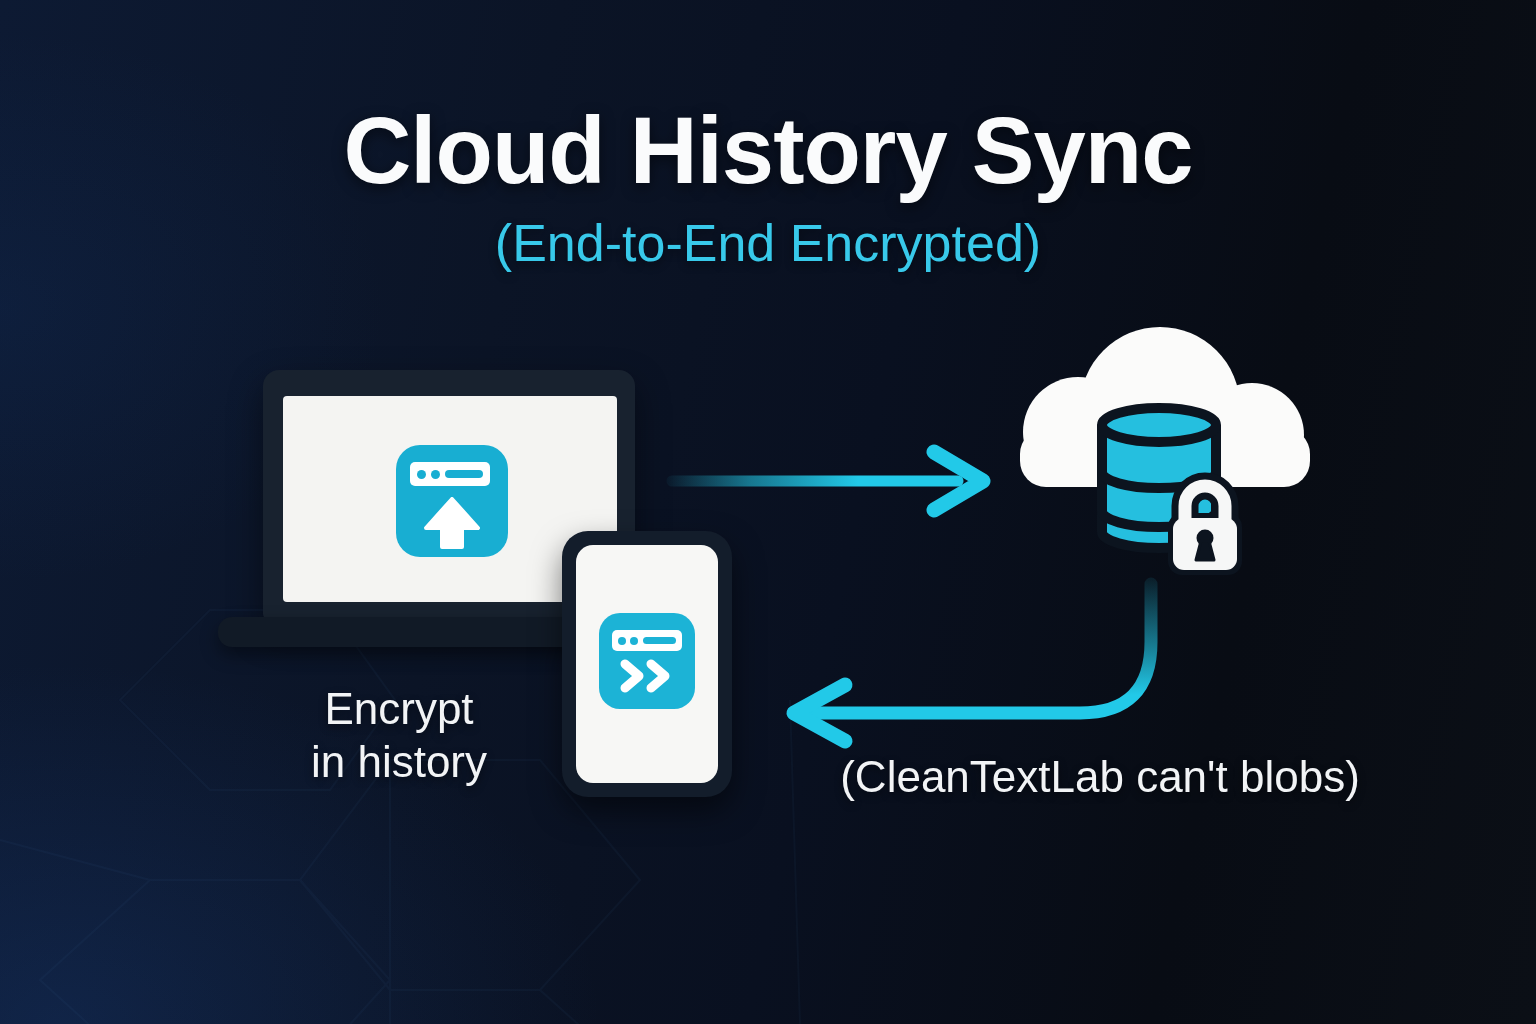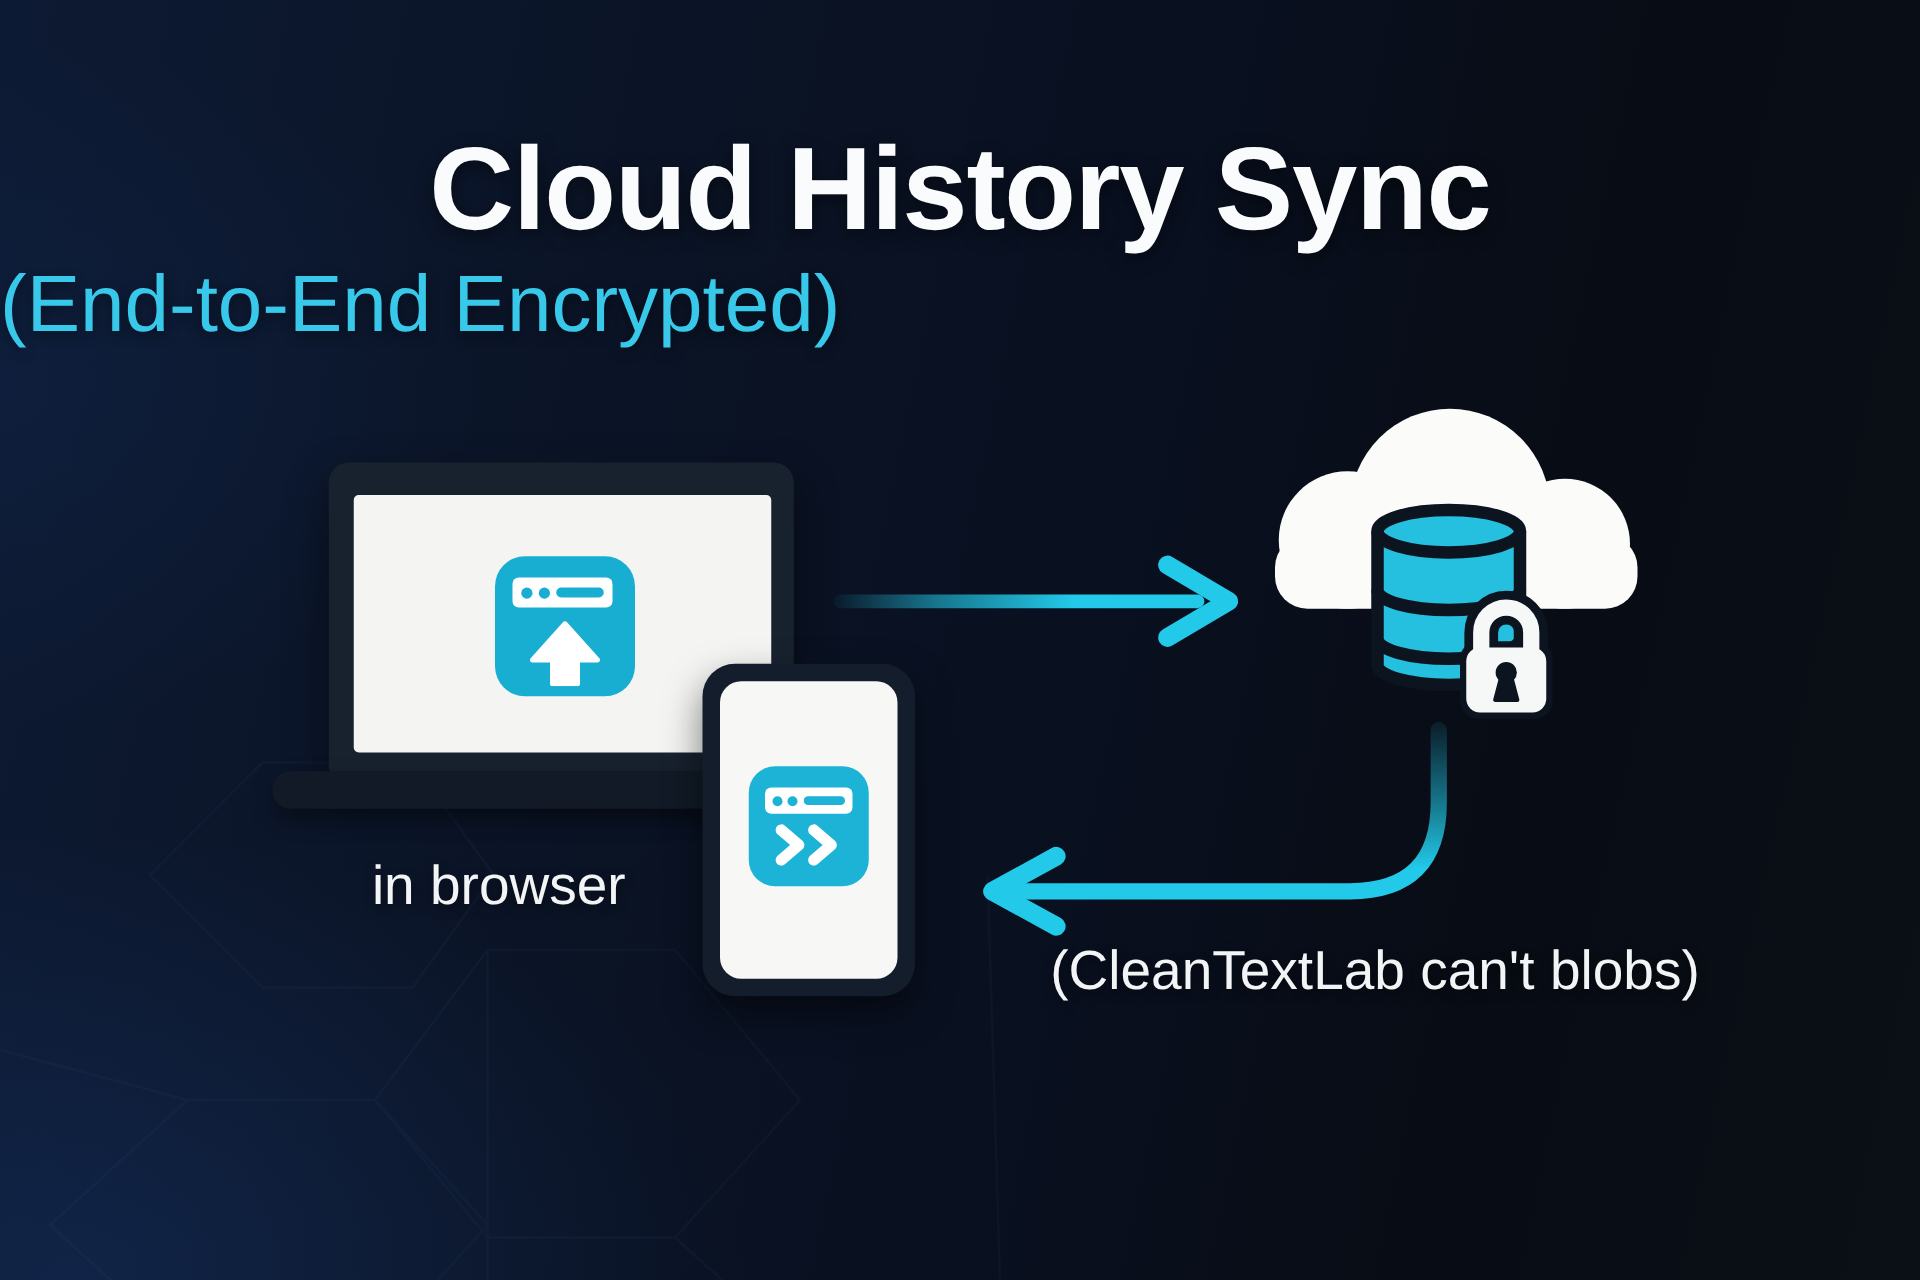--- a/index.html
+++ b/index.html
@@ -16,22 +16,22 @@
       linear-gradient(102deg,#0d1a33 0%,#0b1426 32%,#091020 55%,#080c14 78%,#0b0f16 100%);
   }
   .pattern{position:absolute;inset:0;pointer-events:none;}
   
   .title{
     position:absolute;left:0;top:104px;width:1536px;text-align:center;
     font-size:94px;line-height:94px;font-weight:700;letter-spacing:-1px;
     color:#fafbfc;text-shadow:0 4px 14px rgba(0,0,0,0.5);
   }
   .subtitle{
-    position:absolute;left:0;top:213px;width:1536px;text-align:left;
-    font-size:64px;line-height:60px;font-weight:400;letter-spacing:0;
+    position:absolute;left:0;top:213px;width:1536px;text-align:center;
+    font-size:52px;line-height:60px;font-weight:400;letter-spacing:0;
     color:#38c9ea;text-shadow:0 3px 10px rgba(0,0,0,0.45);
   }
   
   .laptop-lid{
     position:absolute;left:263px;top:370px;width:372px;height:250px;
     background:#18222f;border-radius:16px 16px 6px 6px;
     box-shadow:0 14px 34px rgba(0,0,0,0.45);
   }
   .laptop-screen{
     position:absolute;left:20px;top:26px;width:334px;height:206px;
@@ -178,19 +178,20 @@
       <path d="M 205 212 L 205 196 A 20 20 0 0 1 245 196 L 245 212" fill="none" stroke="#0c141f" stroke-width="27" stroke-linecap="round"></path>
       <rect x="188" y="203" width="74" height="62" rx="14" fill="#0c141f"></rect>
       <path d="M 205 212 L 205 196 A 20 20 0 0 1 245 196 L 245 212" fill="none" stroke="#f6f7f7" stroke-width="13"></path>
       <rect x="193" y="208" width="64" height="52" rx="11" fill="#f6f7f7"></rect>
       <circle cx="225" cy="228" r="8.5" fill="#0c141f"></circle>
       <path d="M 221 231 L 216 250 L 234 250 L 229 231 Z" fill="#0c141f" stroke="#0c141f" stroke-width="3" stroke-linejoin="round"></path>
     </g>
   </svg>
 
   <div class="caption cap-left">
-    <div>in browser</div>
+    <div>Encrypt</div>
+    <div>in history</div>
   </div>
   <div class="caption cap-right">
     <div>(CleanTextLab can't blobs)</div>
   </div>
 
 </div>
 
 </body></html>

